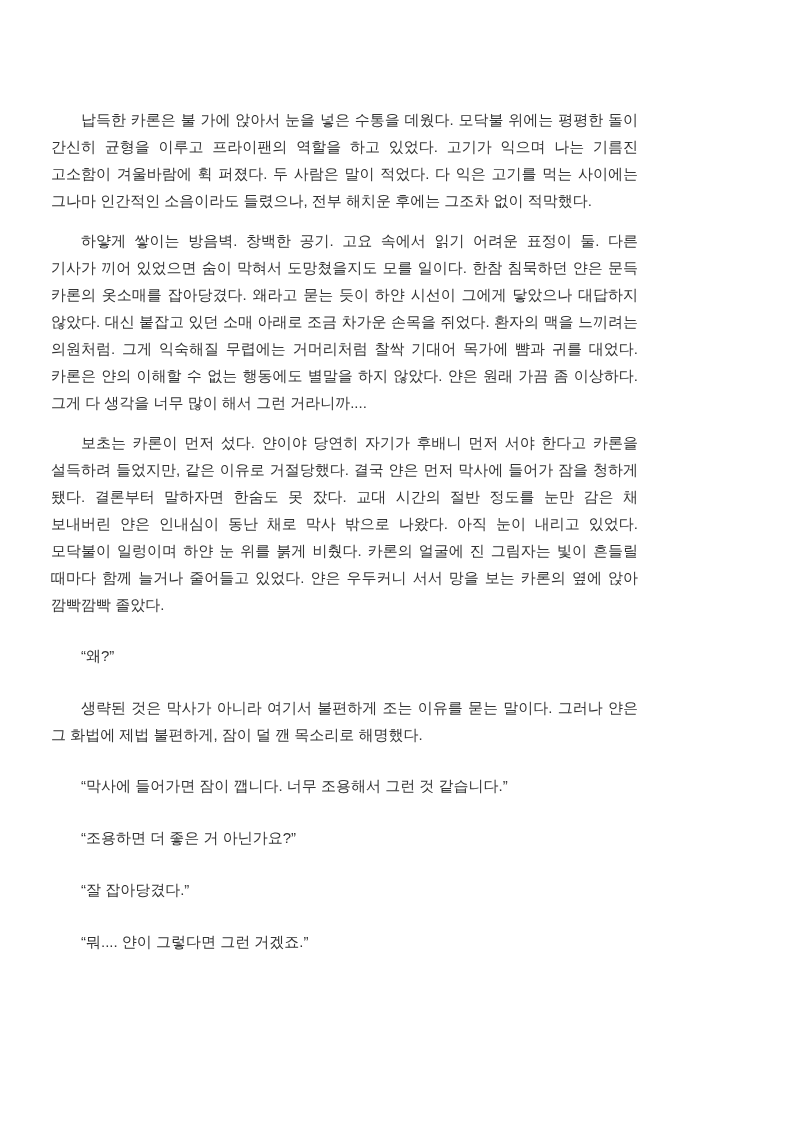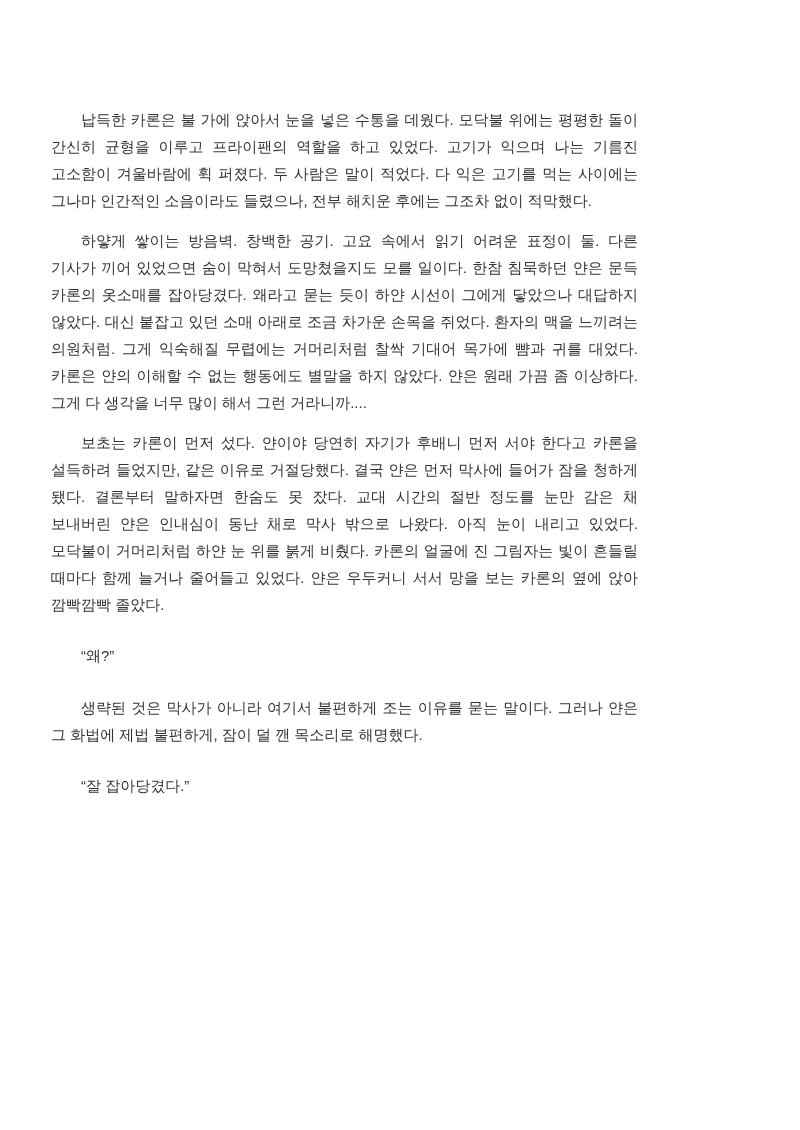--- a/index.html
+++ b/index.html
@@ -35,17 +35,20 @@
     margin-bottom: 25px;
     text-align: left;
   }
 </style>
 </head>
 <body>
 
 <div class="page">
   <p class="narrative">납득한 카론은 불 가에 앉아서 눈을 넣은 수통을 데웠다. 모닥불 위에는 평평한 돌이 간신히 균형을 이루고 프라이팬의 역할을 하고 있었다. 고기가 익으며 나는 기름진 고소함이 겨울바람에 휙 퍼졌다. 두 사람은 말이 적었다. 다 익은 고기를 먹는 사이에는 그나마 인간적인 소음이라도 들렸으나, 전부 해치운 후에는 그조차 없이 적막했다.</p>
   <p class="narrative">하얗게 쌓이는 방음벽. 창백한 공기. 고요 속에서 읽기 어려운 표정이 둘. 다른 기사가 끼어 있었으면 숨이 막혀서 도망쳤을지도 모를 일이다. 한참 침묵하던 얀은 문득 카론의 옷소매를 잡아당겼다. 왜라고 묻는 듯이 하얀 시선이 그에게 닿았으나 대답하지 않았다. 대신 붙잡고 있던 소매 아래로 조금 차가운 손목을 쥐었다. 환자의 맥을 느끼려는 의원처럼. 그게 익숙해질 무렵에는 거머리처럼 찰싹 기대어 목가에 뺨과 귀를 대었다. 카론은 얀의 이해할 수 없는 행동에도 별말을 하지 않았다. 얀은 원래 가끔 좀 이상하다. 그게 다 생각을 너무 많이 해서 그런 거라니까....</p>
-  <p class="narrative">보초는 카론이 먼저 섰다. 얀이야 당연히 자기가 후배니 먼저 서야 한다고 카론을 설득하려 들었지만, 같은 이유로 거절당했다. 결국 얀은 먼저 막사에 들어가 잠을 청하게 됐다. 결론부터 말하자면 한숨도 못 잤다. 교대 시간의 절반 정도를 눈만 감은 채 보내버린 얀은 인내심이 동난 채로 막사 밖으로 나왔다. 아직 눈이 내리고 있었다. 모닥불이 거머리처럼 하얀 눈 위를 붉게 비췄다. 카론의 얼굴에 진 그림자는 빛이 흔들릴 때마다 함께 늘거나 줄어들고 있었다. 얀은 우두커니 서서 망을 보는 카론의 옆에 앉아 깜빡깜빡 졸았다.</p>
+  <p class="narrative">보초는 카론이 먼저 섰다. 얀이야 당연히 자기가 후배니 먼저 서야 한다고 카론을 설득하려 들었지만, 같은 이유로 거절당했다. 결국 얀은 먼저 막사에 들어가 잠을 청하게 됐다. 결론부터 말하자면 한숨도 못 잤다. 교대 시간의 절반 정도를 눈만 감은 채 보내버린 얀은 인내심이 동난 채로 막사 밖으로 나왔다. 아직 눈이 내리고 있었다. 모닥불이 일렁이며 하얀 눈 위를 붉게 비췄다. 카론의 얼굴에 진 그림자는 빛이 흔들릴 때마다 함께 늘거나 줄어들고 있었다. 얀은 우두커니 서서 망을 보는 카론의 옆에 앉아 깜빡깜빡 졸았다.</p>
   <p class="dialogue">“왜?”</p>
   <p class="narrative">생략된 것은 막사가 아니라 여기서 불편하게 조는 이유를 묻는 말이다. 그러나 얀은 그 화법에 제법 불편하게, 잠이 덜 깬 목소리로 해명했다.</p>
+  <p class="dialogue">“막사에 들어가면 잠이 깹니다. 너무 조용해서 그런 것 같습니다.”</p>
+  <p class="dialogue">“조용하면 더 좋은 거 아닌가요?”</p>
   <p class="dialogue">“잘 잡아당겼다.”</p>
+  <p class="dialogue">“뭐.... 얀이 그렇다면 그런 거겠죠.”</p>
 </div>
 
 </body></html>

